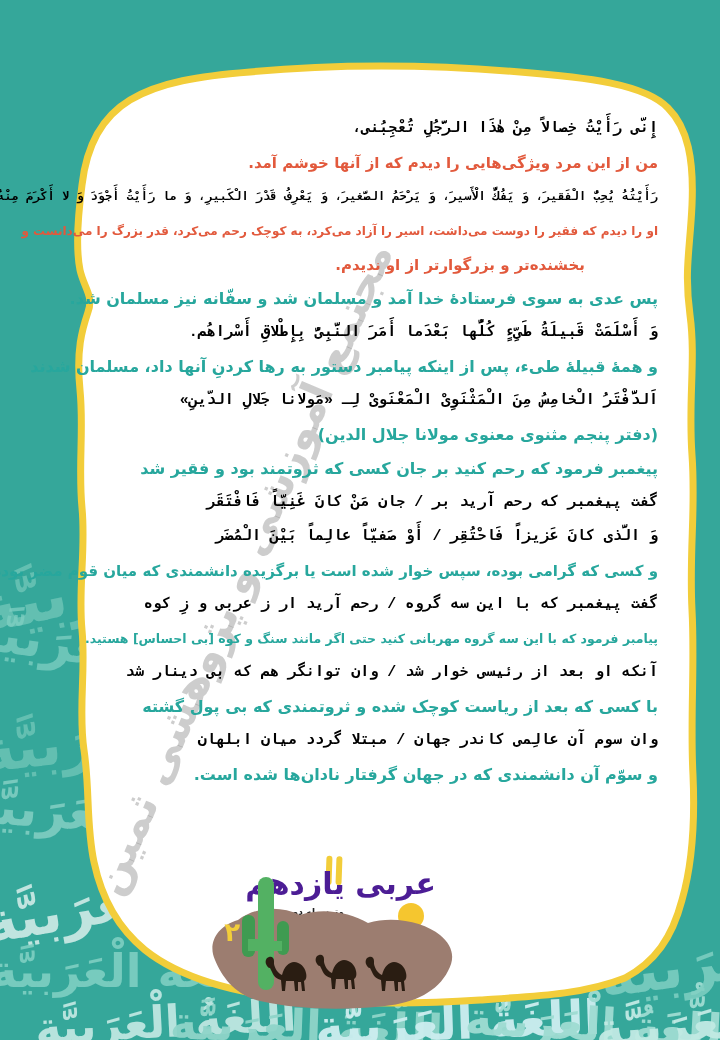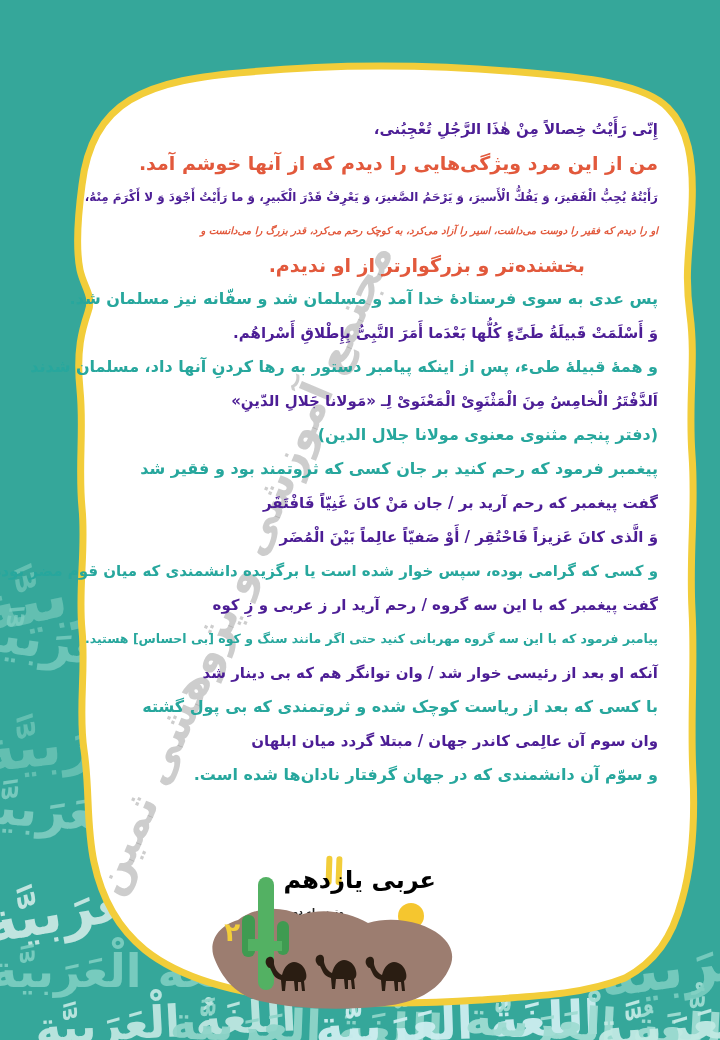--- a/index.html
+++ b/index.html
@@ -35,29 +35,29 @@
   .text-block{
     position:absolute;z-index:4;
     top:112px;left:75px;right:62px;
   }
   .line{
     line-height:34px;height:34px;
     white-space:nowrap;
     text-align:right;
     font-weight:bold;
   }
-  .line.arabic{font-size:15px;color:#4c1d95;}
-  .line.orange{font-size:19px;color:#E2593C;}
+  .line.arabic{font-size:15px;color:#000000;font-family:Liberation Mono, monospace;}
+  .line.orange{font-size:15px;color:#E2593C;}
   .line.teal{font-size:16px;color:#27A79D;}
   .line.indent{margin-left:0;padding-left:0;padding-right:0;margin-right:73px;}
   
   .logo{position:absolute;z-index:5;left:200px;top:850px;width:260px;height:170px;direction:rtl;}
   .logo-title{
     position:absolute;right:24px;top:16px;
-    font-size:24px;font-weight:900;color:#000000;
+    font-size:30px;font-weight:900;color:#4c1d95;
     letter-spacing:-1px;white-space:nowrap;
   }
   .eleven-marks{position:absolute;left:126px;top:6px;display:flex;gap:4px;transform:rotate(2deg);}
   .eleven-marks i{display:block;width:6px;height:29px;background:#F2CD3A;border-radius:3px;}
   .logo-subtitle{
     position:absolute;left:86px;top:57px;
     font-size:9px;font-weight:bold;color:#222;
     letter-spacing:1px;white-space:nowrap;
   }
   .logo-art{position:absolute;left:0;top:25px;}
@@ -107,21 +107,21 @@
          C86,150 100,118 130,100
          C160,82 200,76 250,72 Z"></path>
   </svg>
 
   <div class="watermark">مجتمع آموزشی و پژوهشی ثمین</div>
 
   <div class="text-block">
       <div class="line arabic">إِنّی رَأَيْتُ خِصالاً مِنْ هٰذَا الرَّجُلِ تُعْجِبُنی،</div>
       <div class="line orange">من از این مرد ویژگی‌هایی را دیدم که از آنها خوشم آمد.</div>
       <div class="line arabic" style="font-size: 11.9458px; text-align: right;">رَأَيْتُهُ يُحِبُّ الْفَقيرَ، وَ يَفُكُّ الْأَسيرَ، وَ يَرْحَمُ الصَّغيرَ، وَ يَعْرِفُ قَدْرَ الْكَبيرِ، وَ ما رَأَيْتُ أَجْوَدَ وَ لا أَكْرَمَ مِنْهُ،</div>
-      <div class="line orange" style="font-size: 10px; font-style: italic;">او را دیدم که فقیر را دوست می‌داشت، اسیر را آزاد می‌کرد، به کوچک رحم می‌کرد، قدر بزرگ را می‌دانست و</div>
+      <div class="line orange" style="font-size: 12px;">او را دیدم که فقیر را دوست می‌داشت، اسیر را آزاد می‌کرد، به کوچک رحم می‌کرد، قدر بزرگ را می‌دانست و</div>
       <div class="line orange indent">بخشنده‌تر و بزرگوارتر از او ندیدم.</div>
       <div class="line teal">پس عدی به سوی فرستادهٔ خدا آمد و مسلمان شد و سفّانه نیز مسلمان شد.</div>
       <div class="line arabic">وَ أَسْلَمَتْ قَبيلَةُ طَیِّءٍ كُلُّها بَعْدَما أَمَرَ النَّبِیُّ بِإِطْلاقِ أَسْراهُم.</div>
       <div class="line teal">و همهٔ قبیلهٔ طیء، پس از اینکه پیامبر دستور به رها کردنِ آنها داد، مسلمان شدند</div>
       <div class="line arabic">اَلدَّفْتَرُ الْخامِسُ مِنَ الْمَثْنَوِیْ الْمَعْنَویْ لِـ «مَولانا جَلالِ الدّينِ»</div>
       <div class="line teal">(دفتر پنجم مثنوی معنوی مولانا جلال الدین)</div>
       <div class="line teal">پیغمبر فرمود که رحم کنید بر جان کسی که ثروتمند بود و فقیر شد</div>
       <div class="line arabic">گفت پیغمبر که رحم آرید بر / جان مَنْ کانَ غَنِيّاً فَافْتَقَر</div>
       <div class="line arabic">وَ الَّذی كانَ عَزيزاً فَاحْتُقِر / أَوْ صَفيّاً عالِماً بَيْنَ الْمُضَر</div>
       <div class="line teal" style="font-size: 15px;">و کسی که گرامی بوده، سپس خوار شده است یا برگزیده دانشمندی که میان قوم مضر بوده است.</div>

